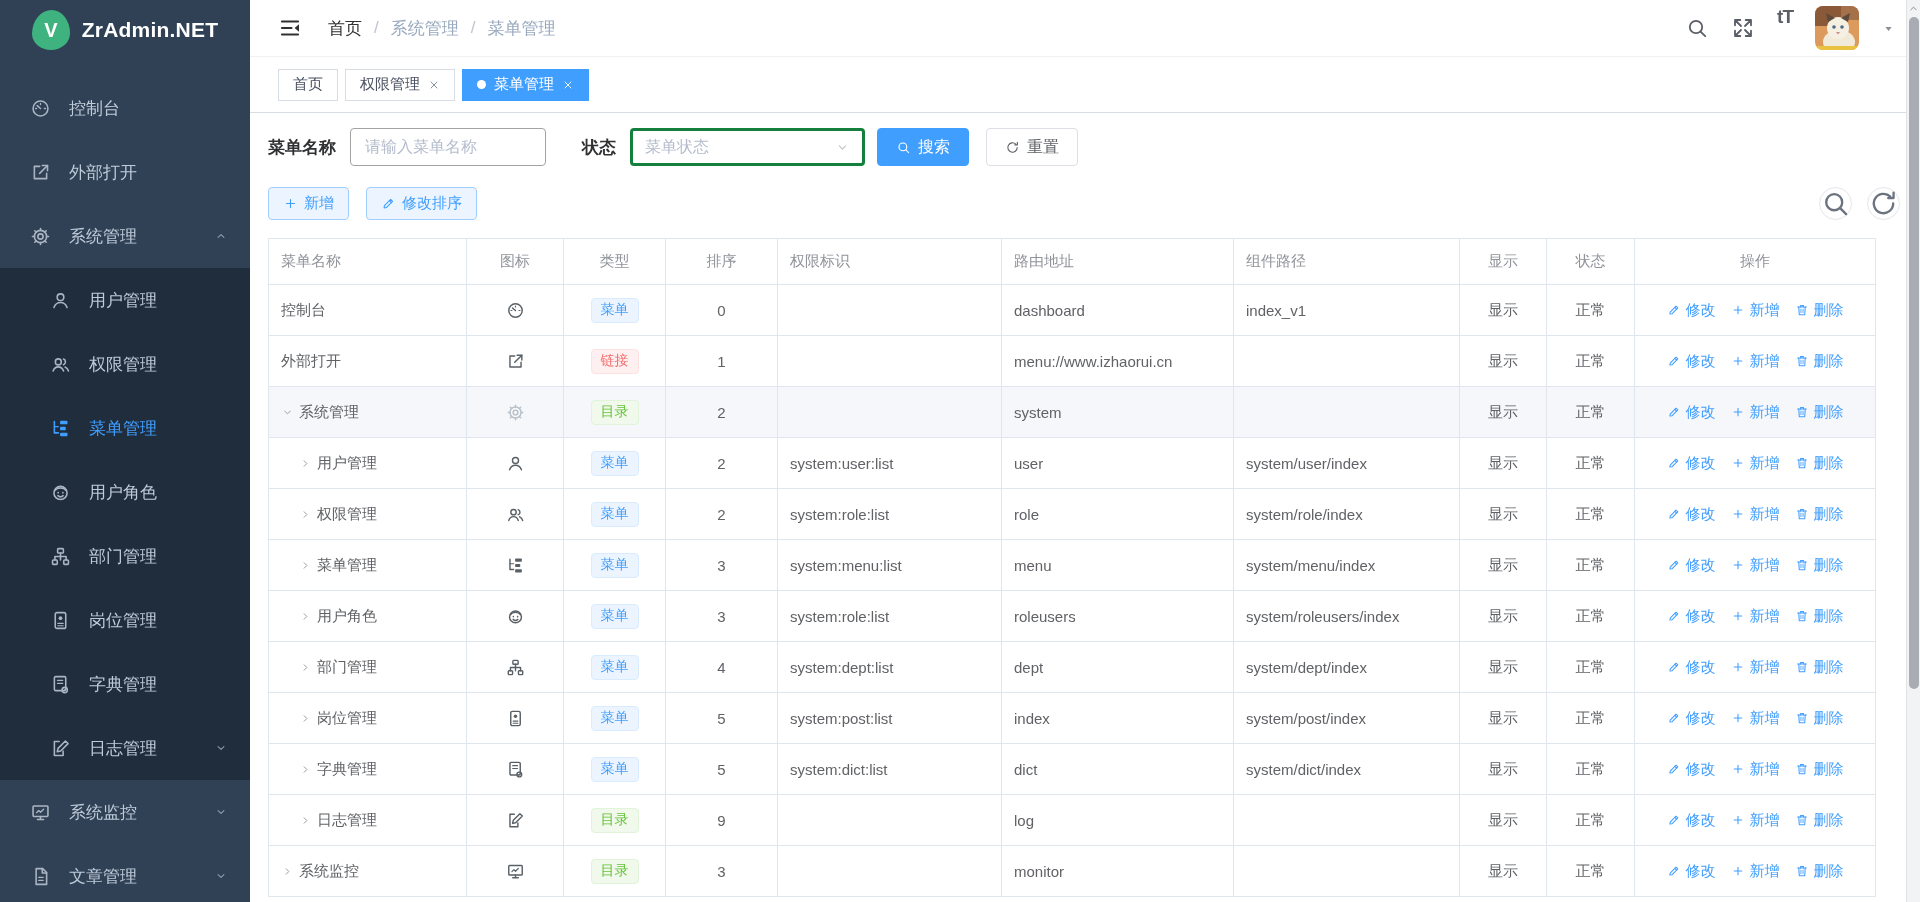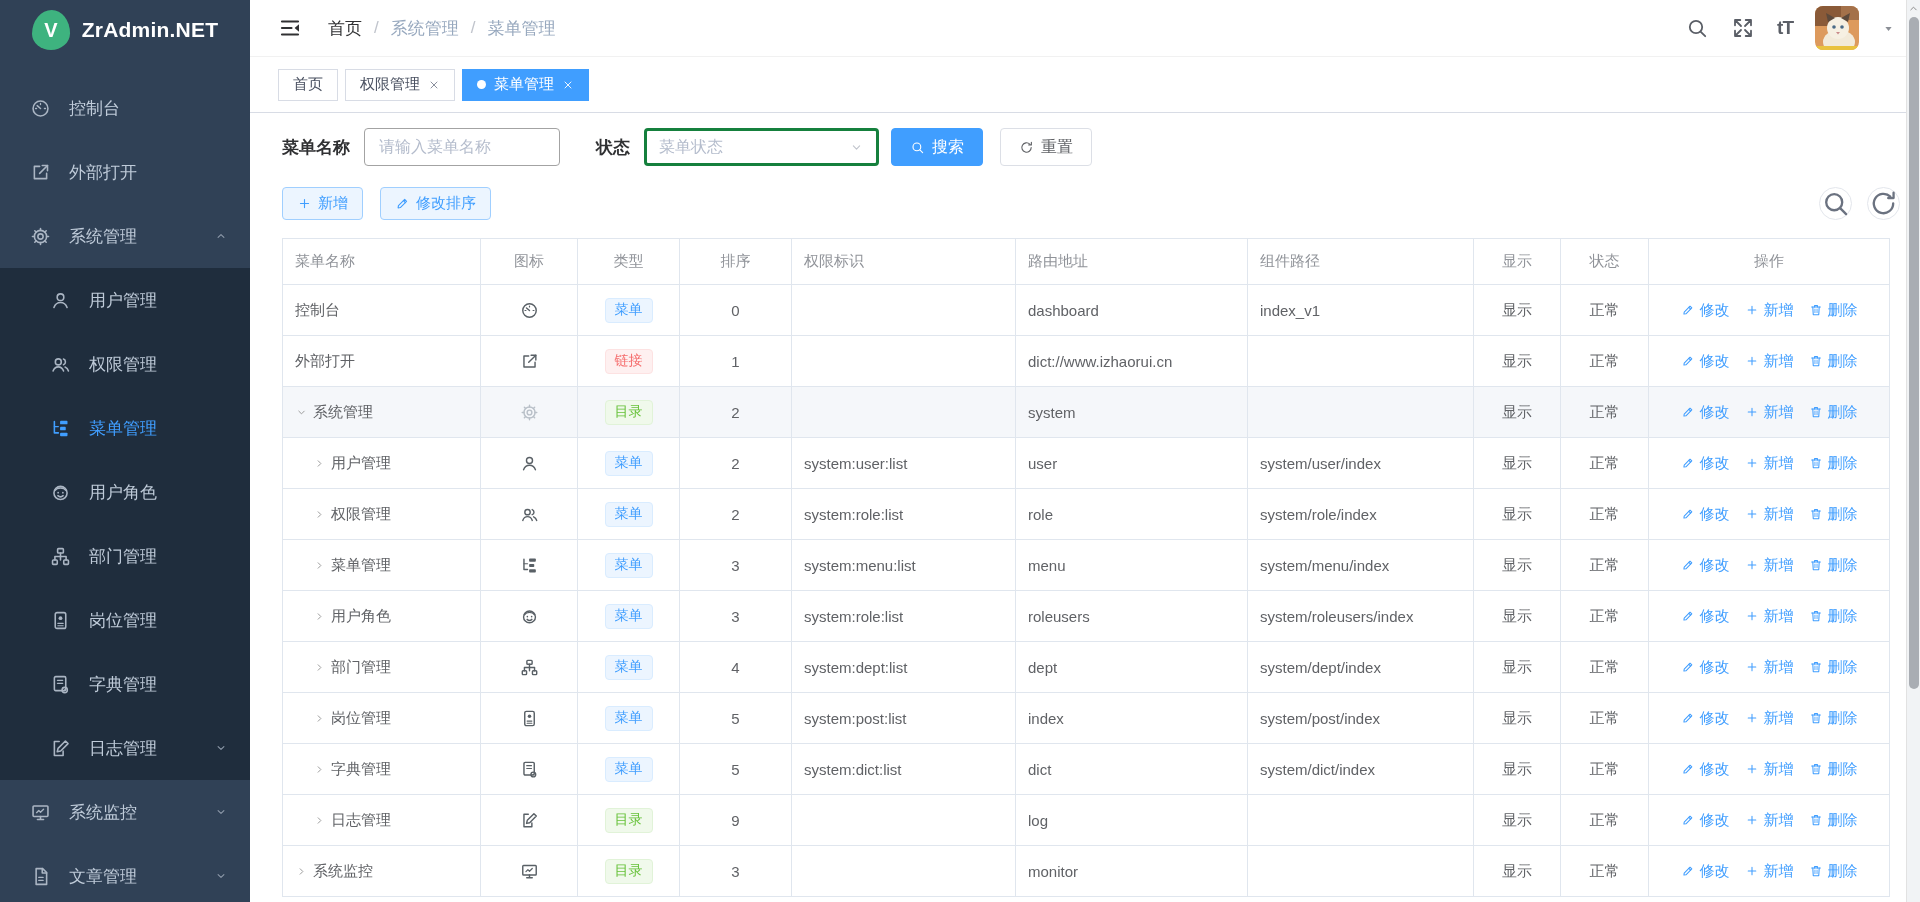--- a/index.html
+++ b/index.html
@@ -27,39 +27,39 @@
   .submenu .side-item { padding-left:50px; }
 
   
   .main { flex:1; display:flex; flex-direction:column; background:#fff; width:1670px; }
   .navbar { height:57px; display:flex; align-items:center; padding:0 24px 0 28px; border-bottom:1px solid #f1f1f1; }
   .hamburger { font-size:24px; color:#303133; cursor:pointer; margin-right:26px; }
   .breadcrumb { display:flex; align-items:center; gap:10px; font-size:17px; }
   .crumb-first { color:#303133; }
   .crumb { color:#97a8be; }
   .crumb-sep { color:#c0c4cc; margin:0 2px; }
-  .nav-right { margin-left:auto; display:flex; align-items:center; gap:22px; }
+  .nav-right { margin-left:auto; display:flex; gap:22px; }
   .nav-tool { font-size:24px; color:#5a5e66; cursor:pointer; }
   .font-size-tool { font-size:19px; font-weight:700; color:#5a5e66; letter-spacing:-1px; cursor:pointer; }
   .avatar { width:44px; height:44px; border-radius:8px; overflow:hidden; cursor:pointer; }
   .avatar svg { width:44px; height:44px; display:block; }
   .caret { font-size:15px; color:#8b8f96; cursor:pointer; }
 
   
   .tabsbar { height:56px; display:flex; align-items:center; gap:7px; padding:0 28px;
     border-bottom:1px solid #d8dce5; }
   .tab { height:32px; display:flex; align-items:center; gap:8px; padding:0 14px; border:1px solid #d8dce5;
     background:#fff; color:#495060; font-size:15px; cursor:pointer; }
   .tab .tab-close { font-size:12px; color:#7d8291; }
   .tab.active { background:#409eff; border-color:#409eff; color:#fff; }
   .tab.active .tab-close { color:#fff; }
   .tab-dot { width:9px; height:9px; border-radius:50%; background:#fff; }
 
   
-  .content { flex:1; padding:14px 20px 0 32px; }
+  .content { flex:1; padding:14px 20px 0 18px; }
   .filter-row { display:flex; align-items:center; height:40px; margin-bottom:20px; }
   .filter-label { font-size:17px; font-weight:700; color:#303133; margin-right:14px; }
   .filter-label.second { margin-left:36px; }
   .text-input { width:196px; height:38px; border:1px solid #a3a3a3; border-radius:4px; padding:0 14px;
     font-size:16px; color:#606266; outline:none; }
   .text-input::placeholder { color:#b4bccc; }
   .select-box { width:235px; height:38px; border:3px solid #15803d; border-radius:4px; padding:0 12px;
     display:flex; align-items:center; justify-content:space-between; cursor:pointer; }
   .select-placeholder { font-size:16px; color:#b4bccc; }
   .select-arrow { font-size:15px; color:#c0c4cc; }
@@ -491,21 +491,21 @@
                   <path d="M14 4h6v6"></path>
                   <path d="M20 4l-9 9"></path>
                 </svg>
               </span>
             </div>
             <div class="t-cell t-center">
               <span class="tag" style="background: rgb(254, 240, 240); border-color: rgb(253, 226, 226); color: rgb(245, 108, 108);">链接</span>
             </div>
             <div class="t-cell t-center">1</div>
             <div class="t-cell"></div>
-            <div class="t-cell">dict://www.izhaorui.cn</div>
+            <div class="t-cell">menu://www.izhaorui.cn</div>
             <div class="t-cell"></div>
             <div class="t-cell t-center">显示</div>
             <div class="t-cell t-center">正常</div>
             <div class="t-cell t-center ops">
               <span class="op-link">
                 <span class="icon">
                   <svg viewBox="0 0 24 24" fill="none" stroke="currentColor" stroke-width="1.8" stroke-linecap="round" stroke-linejoin="round">
                     <path d="m5.5 15.5 10-10 3 3-10 10-3.5.5z"></path>
                     <path d="M13.5 7.5l3 3"></path>
                   </svg>

